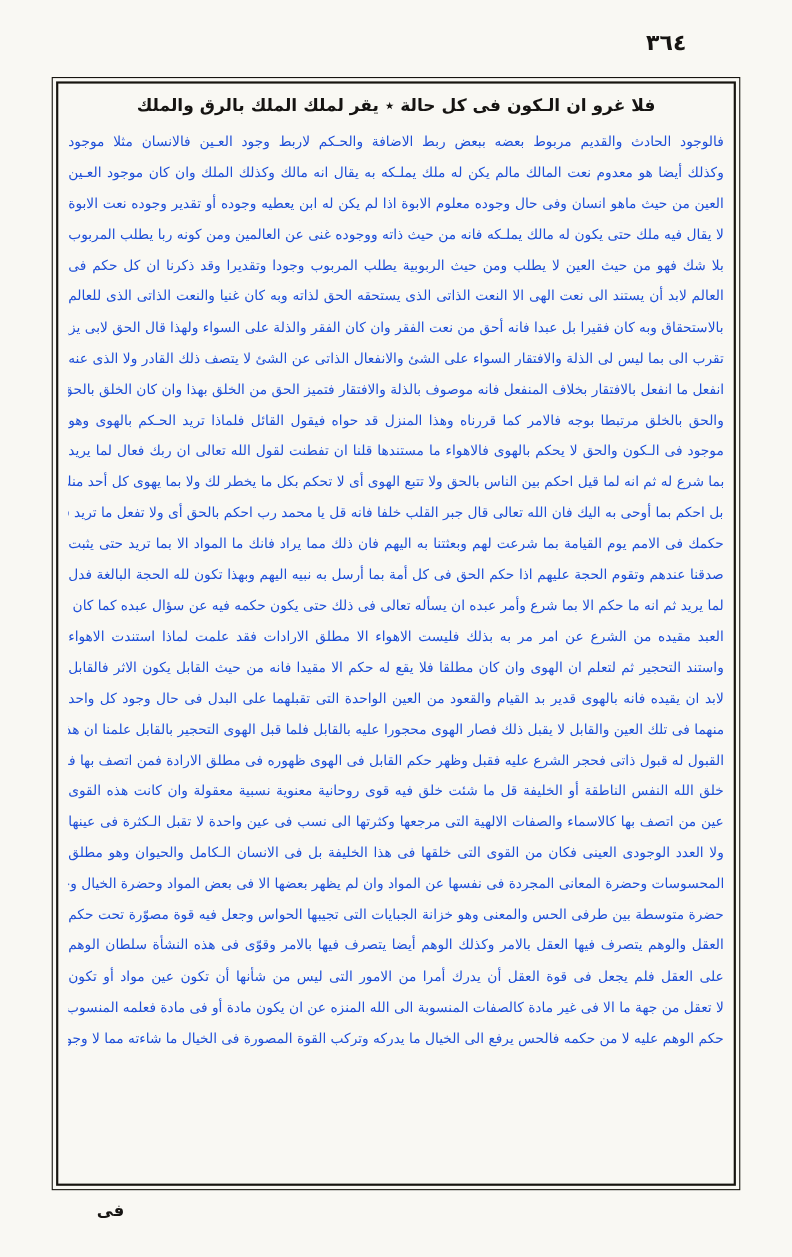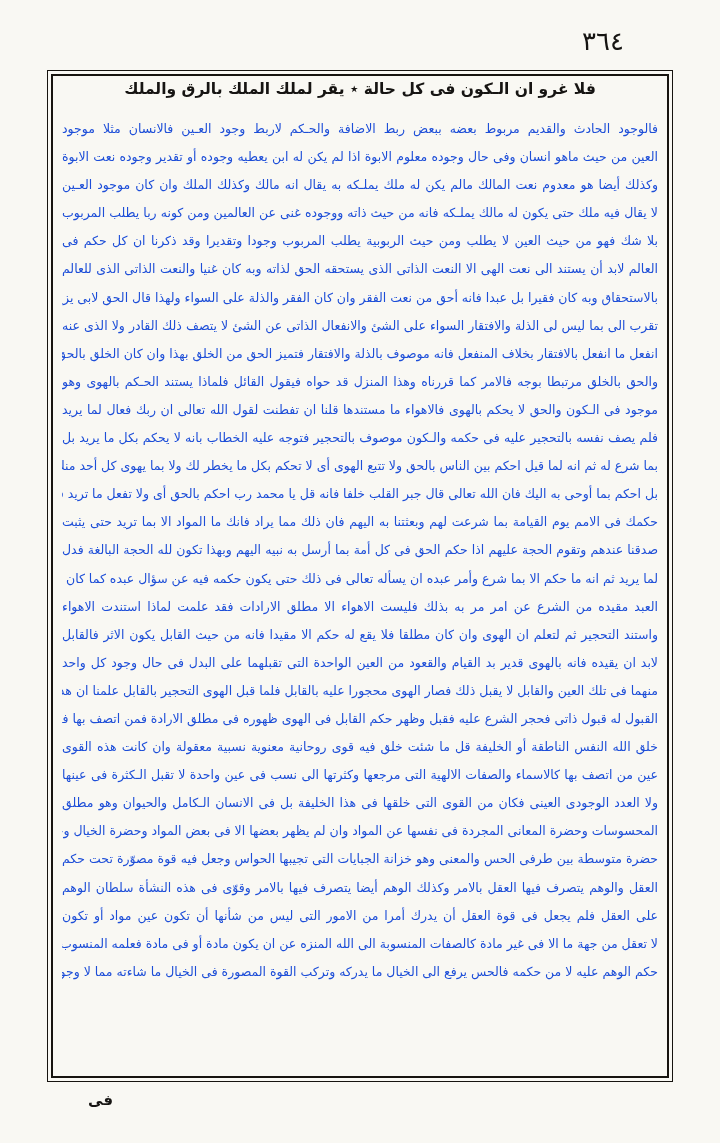--- a/index.html
+++ b/index.html
@@ -18,22 +18,22 @@
     width: 720px;
     height: 1143px;
     background: #f9f8f3;
   }
 
   
   .page-number {
     position: absolute;
     top: 26px;
     right: 96px;
-    font-size: 26px;
-    font-weight: normal;
+    font-size: 20px;
+    font-weight: bold;
     letter-spacing: 1px;
     direction: rtl;
   }
 
   
   .frame-outer {
     position: absolute;
     top: 70px;
     left: 47px;
     width: 626px;
@@ -49,21 +49,21 @@
     height: 100%;
     border: 2.5px solid #17140f;
     padding: 4px 9px 6px 9px;
     display: flex;
     flex-direction: column;
   }
 
   .header-row {
     height: 32px;
     display: flex;
-    align-items: flex-start;
+    align-items: center;
     justify-content: center;
     direction: rtl;
   }
 
   .header-title {
     font-size: 15.5px;
     font-weight: bold;
     white-space: nowrap;
     direction: rtl;
     text-align: center;
@@ -108,31 +108,30 @@
 
   <div class="frame-outer">
     <div class="frame-inner">
 
       <div class="header-row">
         <div class="header-title">فلا غرو ان الـكون فى كل حالة ٭ يقر لملك الملك بالرق والملك</div>
       </div>
 
       <div class="body-text">
           <div class="text-line">فالوجود الحادث والقديم مربوط بعضه ببعض ربط الاضافة والحـكم لاربط وجود العـين فالانسان مثلا موجود</div>
+          <div class="text-line">وكذلك أيضا هو معدوم نعت المالك مالم يكن له ملك يملـكه به يقال انه مالك وكذلك الملك وان كان موجود العـين</div>
           <div class="text-line">العين من حيث ماهو انسان وفى حال وجوده معلوم الابوة اذا لم يكن له ابن يعطيه وجوده أو تقدير وجوده نعت الابوة</div>
-          <div class="text-line">وكذلك أيضا هو معدوم نعت المالك مالم يكن له ملك يملـكه به يقال انه مالك وكذلك الملك وان كان موجود العـين</div>
           <div class="text-line">لا يقال فيه ملك حتى يكون له مالك يملـكه فانه من حيث ذاته ووجوده غنى عن العالمين ومن كونه ربا يطلب المربوب</div>
           <div class="text-line">بلا شك فهو من حيث العين لا يطلب ومن حيث الربوبية يطلب المربوب وجودا وتقديرا وقد ذكرنا ان كل حكم فى</div>
           <div class="text-line">العالم لابد أن يستند الى نعت الهى الا النعت الذاتى الذى يستحقه الحق لذاته وبه كان غنيا والنعت الذاتى الذى للعالم</div>
           <div class="text-line">بالاستحقاق وبه كان فقيرا بل عبدا فانه أحق من نعت الفقر وان كان الفقر والذلة على السواء ولهذا قال الحق لابى يزيد</div>
           <div class="text-line">تقرب الى بما ليس لى الذلة والافتقار السواء على الشئ والانفعال الذاتى عن الشئ لا يتصف ذلك القادر ولا الذى عنه</div>
           <div class="text-line">انفعل ما انفعل بالافتقار بخلاف المنفعل فانه موصوف بالذلة والافتقار فتميز الحق من الخلق بهذا وان كان الخلق بالحق</div>
-          <div class="text-line">والحق بالخلق مرتبطا بوجه فالامر كما قررناه وهذا المنزل قد حواه فيقول القائل فلماذا يستند الحـكم بالهوى وهو</div>
+          <div class="text-line">والحق بالخلق مرتبطا بوجه فالامر كما قررناه وهذا المنزل قد حواه فيقول القائل فلماذا تريد الحـكم بالهوى وهو</div>
           <div class="text-line">موجود فى الـكون والحق لا يحكم بالهوى فالاهواء ما مستندها قلنا ان تفطنت لقول الله تعالى ان ربك فعال لما يريد</div>
-          <div class="text-line">فلم يصف نفسه بالتحجير عليه فى حكمه والـكون موصوف بالتحجير فتوجه عليه الخطاب بانه لا يحكم بكل ما يريد بل</div>
           <div class="text-line">بما شرع له ثم انه لما قيل احكم بين الناس بالحق ولا تتبع الهوى أى لا تحكم بكل ما يخطر لك ولا بما يهوى كل أحد منك</div>
           <div class="text-line">بل احكم بما أوحى به اليك فان الله تعالى قال جبر القلب خلفا فانه قل يا محمد رب احكم بالحق أى ولا تفعل ما تريد فليكن</div>
           <div class="text-line">حكمك فى الامم يوم القيامة بما شرعت لهم وبعثتنا به اليهم فان ذلك مما يراد فانك ما المواد الا بما تريد حتى يثبت</div>
           <div class="text-line">صدقنا عندهم وتقوم الحجة عليهم اذا حكم الحق فى كل أمة بما أرسل به نبيه اليهم وبهذا تكون لله الحجة البالغة فدل</div>
           <div class="text-line">لما يريد ثم انه ما حكم الا بما شرع وأمر عبده ان يسأله تعالى فى ذلك حتى يكون حكمه فيه عن سؤال عبده كما كان حكم</div>
           <div class="text-line">العبد مقيده من الشرع عن امر مر به بذلك فليست الاهواء الا مطلق الارادات فقد علمت لماذا استندت الاهواء</div>
           <div class="text-line">واستند التحجير ثم لتعلم ان الهوى وان كان مطلقا فلا يقع له حكم الا مقيدا فانه من حيث القابل يكون الاثر فالقابل</div>
           <div class="text-line">لابد ان يقيده فانه بالهوى قدير بد القيام والقعود من العين الواحدة التى تقبلهما على البدل فى حال وجود كل واحد</div>
           <div class="text-line">منهما فى تلك العين والقابل لا يقبل ذلك فصار الهوى محجورا عليه بالقابل فلما قبل الهوى التحجير بالقابل علمنا ان هذا</div>
           <div class="text-line">القبول له قبول ذاتى فحجر الشرع عليه فقبل وظهر حكم القابل فى الهوى ظهوره فى مطلق الارادة فمن اتصف بها فلما</div>

